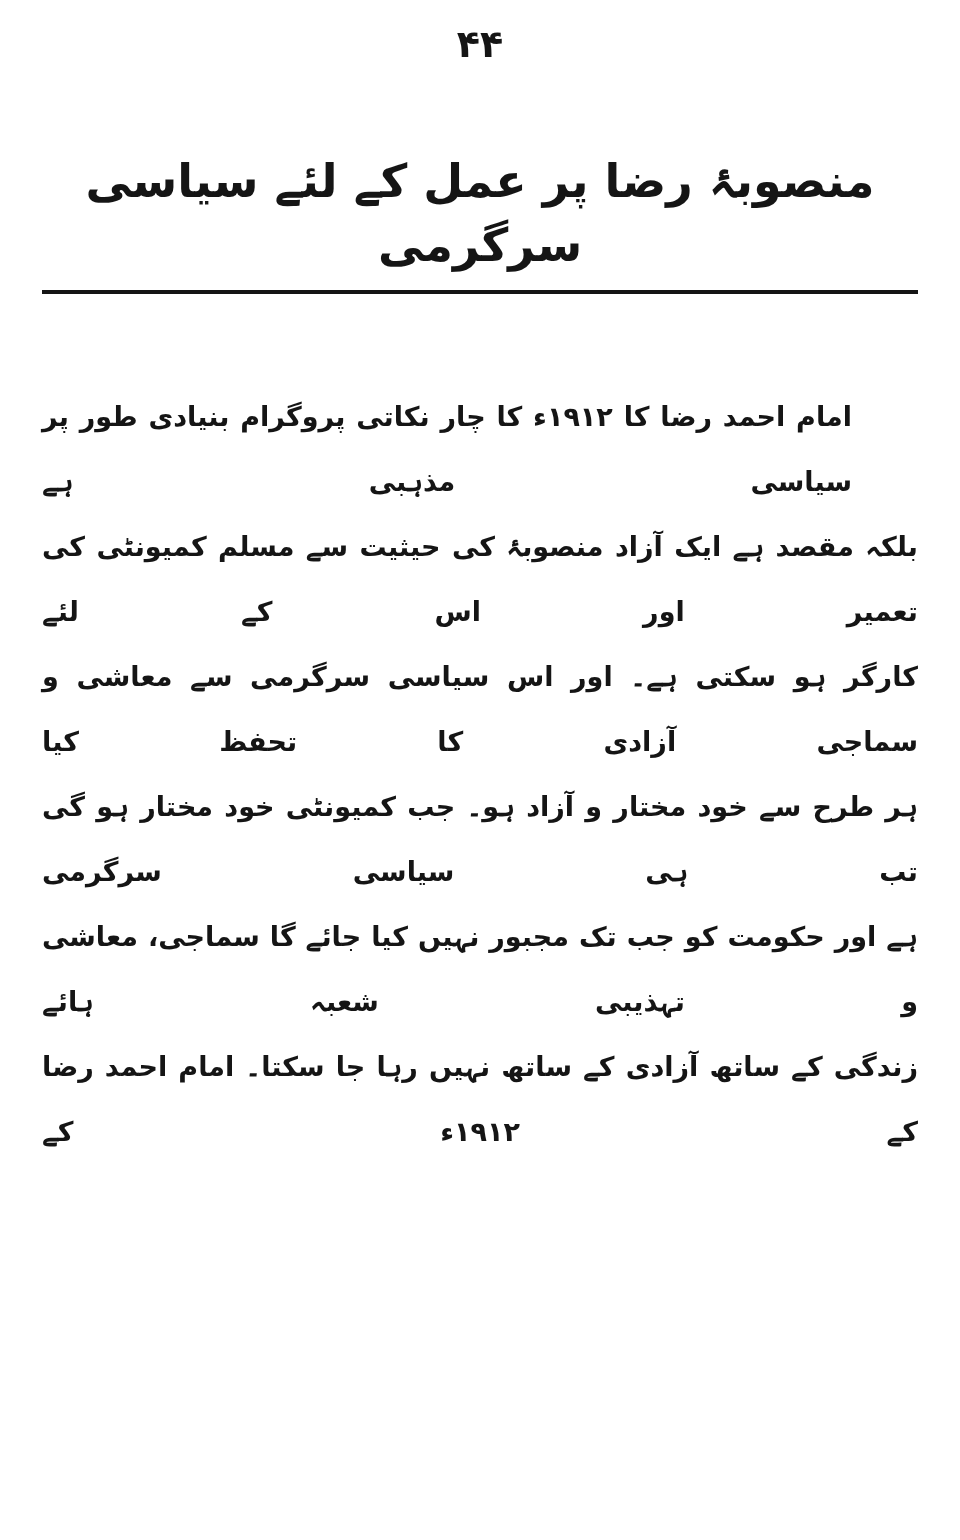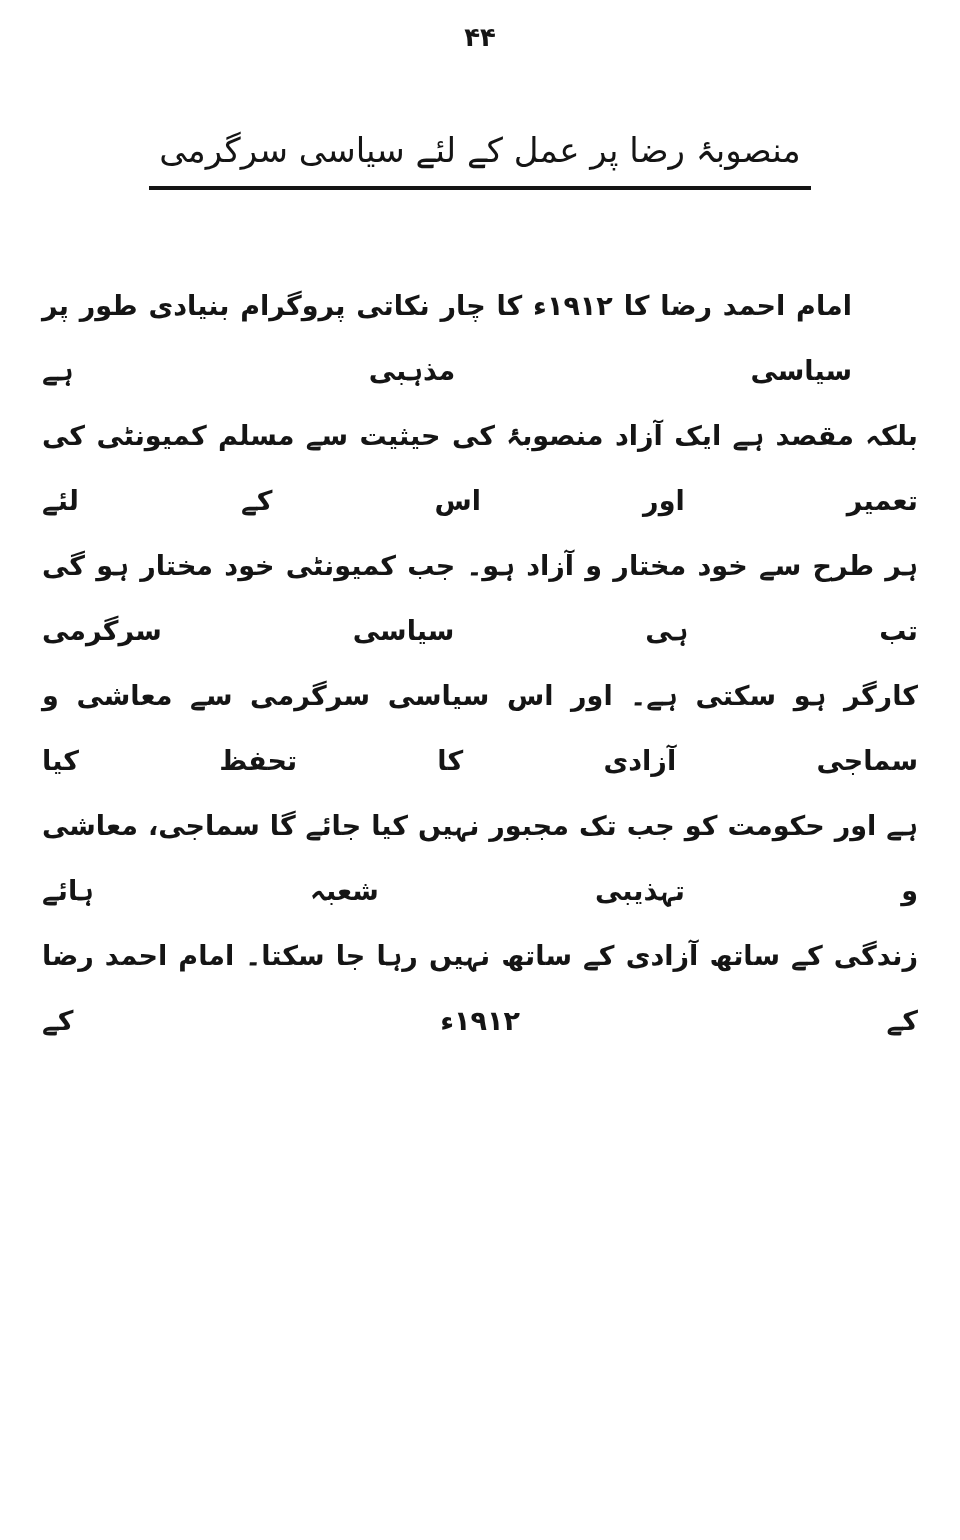--- a/index.html
+++ b/index.html
@@ -17,37 +17,36 @@
     min-height: 1540px;
     margin: 0 auto;
     background: var(--paper);
     color: var(--ink);
     font-family: "DejaVu Sans", "Liberation Sans", sans-serif;
     padding: 16px 42px 28px 42px;
     direction: rtl;
   }
   .page-number {
     text-align: center;
-    font-size: 26px;
+    font-size: 38px;
     font-weight: bold;
     margin-top: 6px;
     letter-spacing: 2px;
   }
   .title-wrap {
     text-align: center;
     margin-top: 52px;
   }
   .page-title {
     display: inline-block;
-    font-size: 34px;
-    font-weight: normal;
+    font-size: 46px;
+    font-weight: bold;
     line-height: 1.4;
     padding: 0 10px 12px 10px;
     border-bottom: 4px solid var(--ink);
-    text-align: right;
   }
   .body-text {
     margin-top: 60px;
     font-size: 27px;
     font-weight: bold;
     line-height: 65px;
     direction: rtl;
   }
   .line {
     text-align: justify;
@@ -65,19 +64,19 @@
 
   <div class="page-number">۴۴</div>
 
   <div class="title-wrap">
     <h1 class="page-title">منصوبۂ رضا پر عمل کے لئے سیاسی سرگرمی</h1>
   </div>
 
   <div class="body-text">
       <div class="line first">امام احمد رضا کا ۱۹۱۲ء کا چار نکاتی پروگرام بنیادی طور پر سیاسی مذہبی ہے</div>
       <div class="line">بلکہ مقصد ہے ایک آزاد منصوبۂ کی حیثیت سے مسلم کمیونٹی کی تعمیر اور اس کے لئے</div>
+      <div class="line">کارگر ہو سکتی ہے۔ اور اس سیاسی سرگرمی سے معاشی و سماجی آزادی کا تحفظ کیا</div>
       <div class="line">ہر طرح سے خود مختار و آزاد ہو۔ جب کمیونٹی خود مختار ہو گی تب ہی سیاسی سرگرمی</div>
-      <div class="line">کارگر ہو سکتی ہے۔ اور اس سیاسی سرگرمی سے معاشی و سماجی آزادی کا تحفظ کیا</div>
       <div class="line">ہے اور حکومت کو جب تک مجبور نہیں کیا جائے گا سماجی، معاشی و تہذیبی شعبہ ہائے</div>
       <div class="line">زندگی کے ساتھ آزادی کے ساتھ نہیں رہا جا سکتا۔ امام احمد رضا کے ۱۹۱۲ء کے</div>
     </div>
 
 </div>
 
 </body></html>

